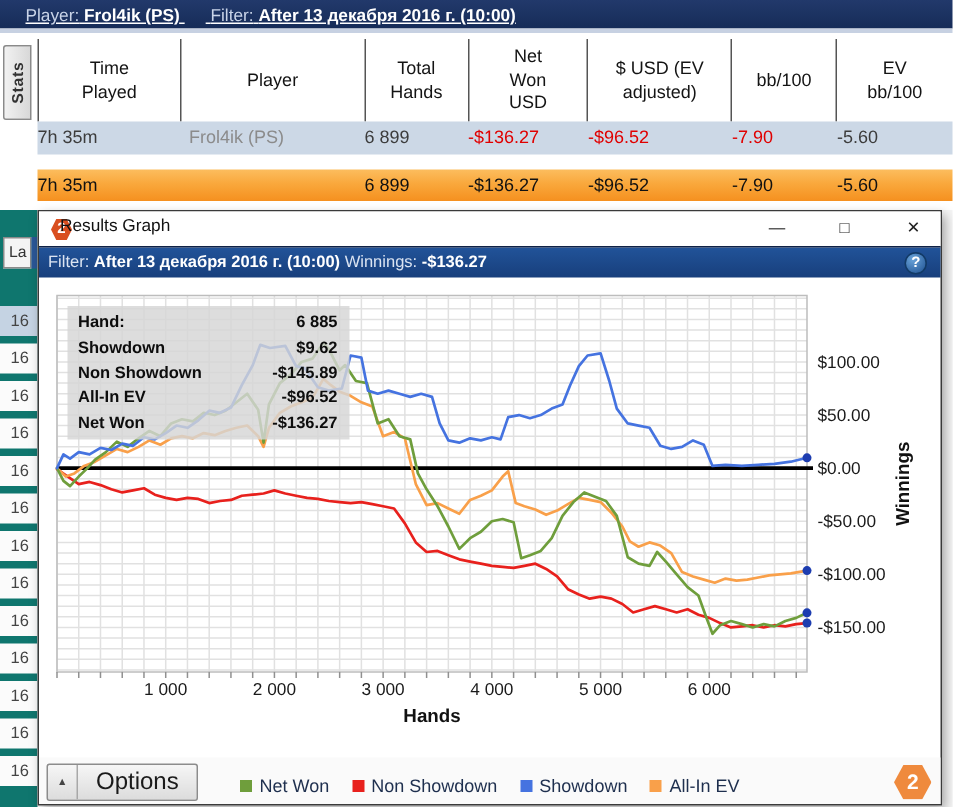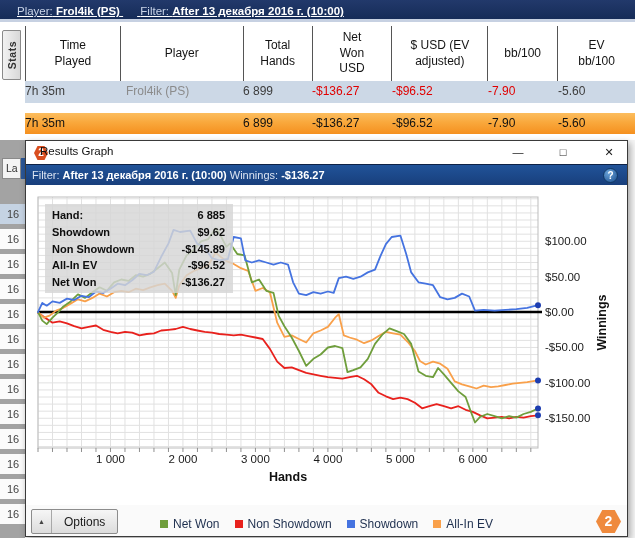--- a/index.html
+++ b/index.html
@@ -34,21 +34,21 @@
   .trow.r1 { top:87px; height:21px;
     background:linear-gradient(180deg,#fcbd5e 0%,#f9a83c 45%,#f5901f 100%); }
   .tcell { font-size:12px; line-height:21px; text-align:left; padding-right:10px;
     overflow:hidden; white-space:nowrap; }
   .tcell.left { text-align:left; padding-left:6px; }
   .c-dark { color:#3c3c3c; } .c-gray { color:#8b8b8b; } .c-red { color:#e00000; }
   .c-black { color:#111; }
 
   
   .left-strip { position:absolute; left:0; top:140px; width:25px; height:398px;
-    background:#a3a3a3; overflow:hidden; }
+    background:#0f766e; overflow:hidden; }
   .la-tab { position:absolute; left:2px; top:18px; width:19px; height:21px;
     background:#f4f4f4; border:1px solid #8a8a8a; font-size:10.5px; color:#333;
     line-height:19px; padding-left:3px; overflow:hidden; white-space:nowrap; }
   .la-sliver { position:absolute; left:21px; top:18px; width:4px; height:21px; background:#2b5797; }
   .strip-rows { position:absolute; left:0; top:64px; width:15px; }
   .strip-row { width:25px; height:20px; margin-bottom:5px; background:#fbfbfb;
     font-size:11px; color:#444; line-height:20px; padding-left:7px; overflow:hidden; }
   .strip-row.sel { background:#c5d3e3; }
   .right-strip { position:absolute; left:628px; top:140px; width:7px; height:398px;
     background:#f5f5f5; }
@@ -84,21 +84,21 @@
   .tt-row { display:flex; justify-content:space-between; font-size:11px; font-weight:bold;
     color:#0d0d0d; line-height:16.8px; white-space:nowrap; }
 
   
   .bottombar { position:absolute; left:0; top:364px; width:601px; height:31px; background:#fafafa; }
   .options-btn { position:absolute; left:5px; top:4px; height:25px; display:flex;
     border:1px solid #8c8c8c; border-radius:2px; overflow:hidden;
     background:linear-gradient(180deg,#f6f6f6,#dcdcdc); }
   .opt-arrow { width:20px; border-right:1px solid #a8a8a8; font-size:7px; color:#444;
     display:flex; align-items:center; justify-content:center; }
-  .opt-label { padding:0 12px; font-size:12px; color:#1a1a1a; display:flex; align-items:center; }
+  .opt-label { padding:0 12px; font-size:16px; color:#1a1a1a; display:flex; align-items:center; }
   .legend { position:absolute; left:0; top:12px; width:601px; display:flex;
     justify-content:center; gap:15px; pointer-events:none; }
   .legend-item { display:flex; align-items:center; gap:5px; pointer-events:auto; }
   .legend-sq { width:8px; height:8px; }
   .legend-txt { font-size:12px; color:#1e2f4e; white-space:nowrap; }
   .powered { position:absolute; right:34px; top:0; text-align:right; }
   .powered .p1 { font-size:9px; color:#b9b9b9; line-height:11px; }
   .powered .p2 { font-size:13px; color:#3c4c68; line-height:15px; }
   .hm-logo { position:absolute; right:6px; top:5px; width:25px; height:23px;
     background:#ef8a3d; color:#fff; font-weight:bold; font-size:14px; text-align:center;

